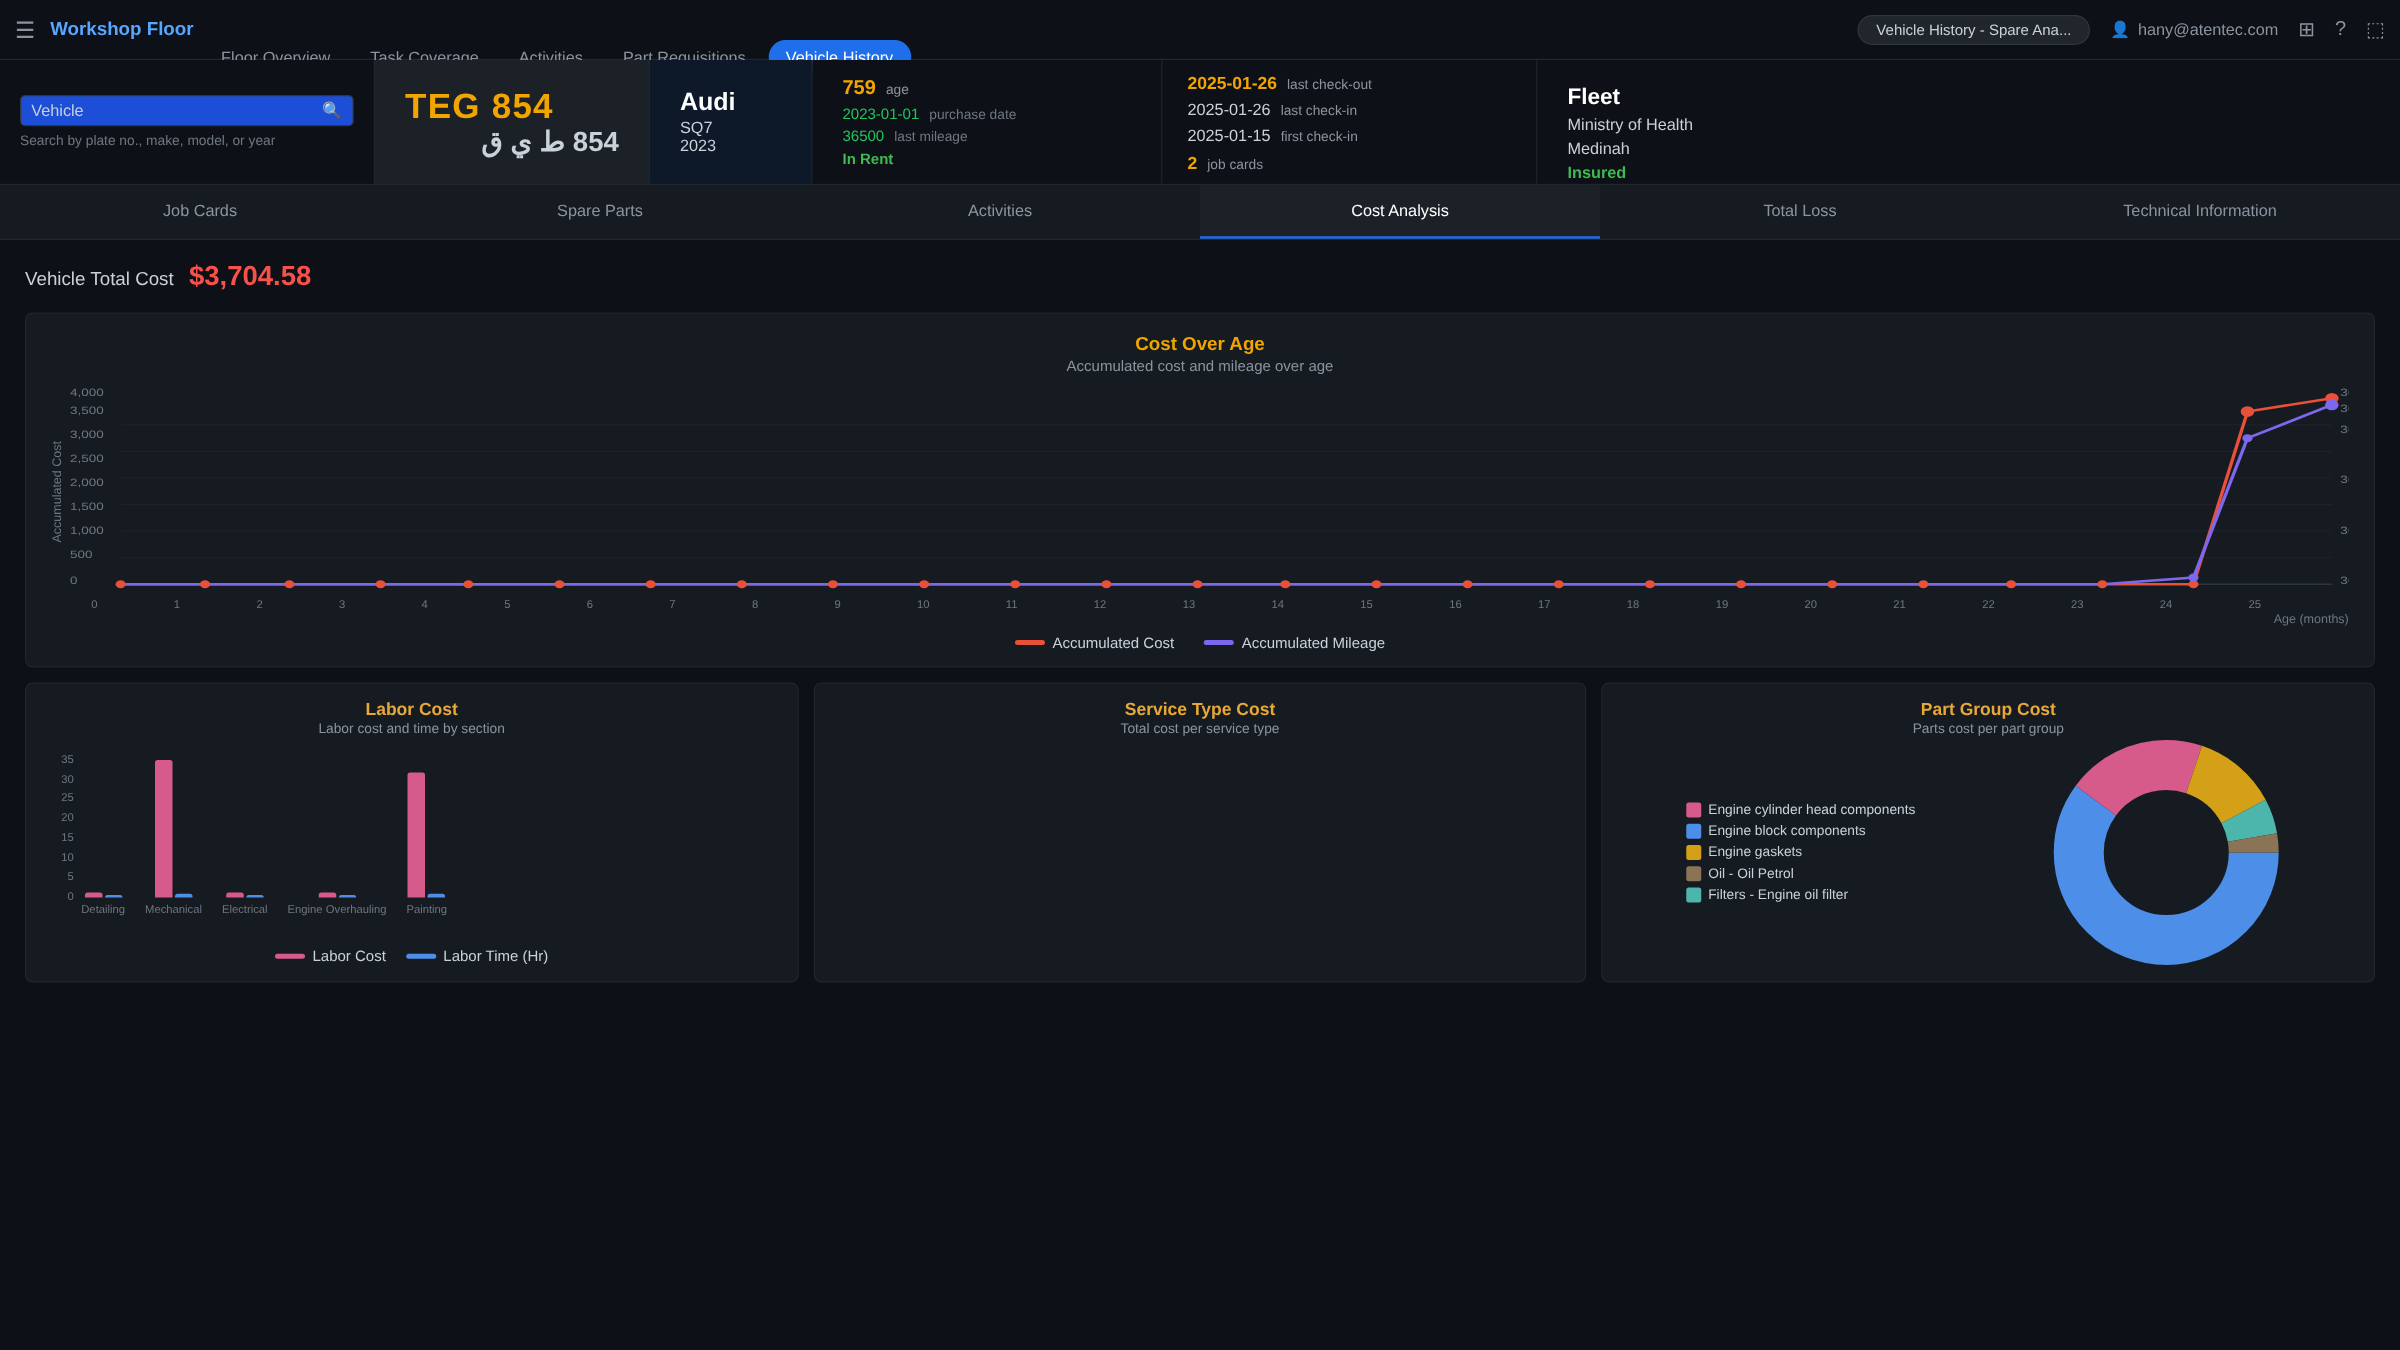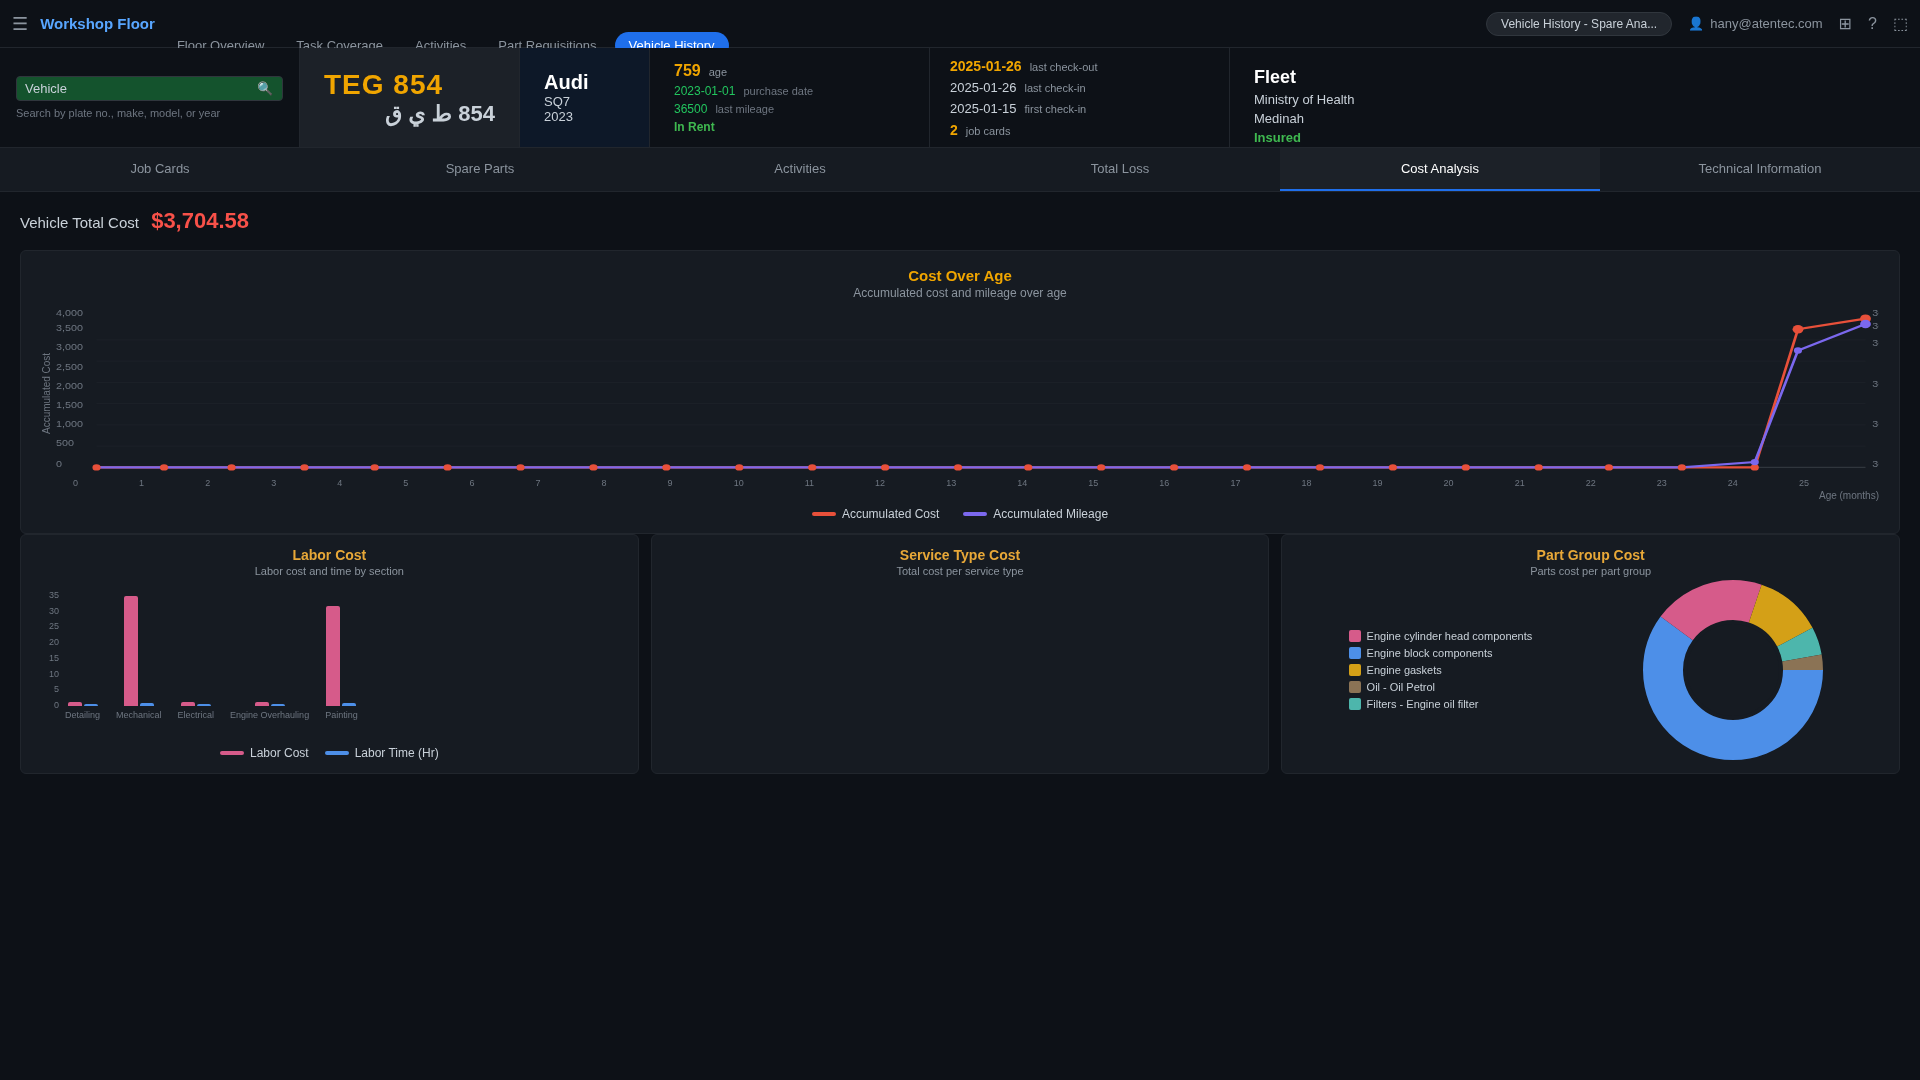--- a/index.html
+++ b/index.html
@@ -94,21 +94,21 @@
       width: 300px;
       border-right: 1px solid #21262d;
       display: flex;
       flex-direction: column;
       justify-content: center;
       gap: 6px;
     }
     .search-input-wrap {
       display: flex;
       align-items: center;
-      background: #14532d;
+      background: #1d4ed8;
       border: 1px solid #30363d;
       border-radius: 4px;
       padding: 4px 8px;
       gap: 6px;
     }
     .search-input-wrap input {
       background: transparent;
       border: none;
       outline: none;
       color: #c9d1d9;
@@ -304,21 +304,21 @@
       color: #f85149;
       font-size: 22px;
       font-weight: 700;
       margin-left: 8px;
     }
 
     
     .charts-area {
       display: flex;
       flex-direction: column;
-      gap: 0;
+      gap: 12px;
     }
 
     
     .cost-over-age-card {
       background: #161b22;
       border: 1px solid #21262d;
       border-radius: 6px;
       padding: 16px 20px 12px;
     }
     .chart-title {
@@ -557,22 +557,22 @@
     <div class="fleet-ministry">Ministry of Health</div>
     <div class="fleet-city">Medinah</div>
     <div class="fleet-insured">Insured</div>
   </div>
 </div>
 
 <div class="tabs-bar">
   <div class="tab">Job Cards</div>
   <div class="tab">Spare Parts</div>
   <div class="tab">Activities</div>
+  <div class="tab active">Cost Analysis</div>
   <div class="tab">Total Loss</div>
-  <div class="tab active">Cost Analysis</div>
   <div class="tab">Technical Information</div>
 </div>
 
 <div class="main-content">
 
   <div class="total-cost-row">
     <span class="total-cost-label">Vehicle Total Cost</span>
     <span class="total-cost-value">$3,704.58</span>
   </div>
 

